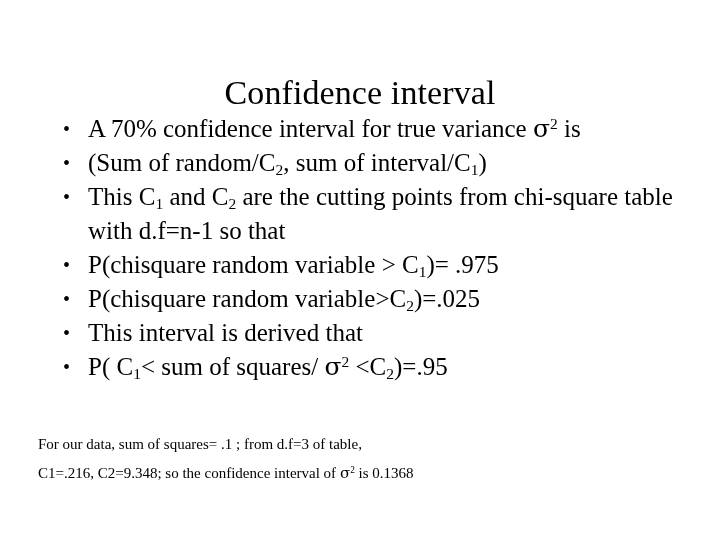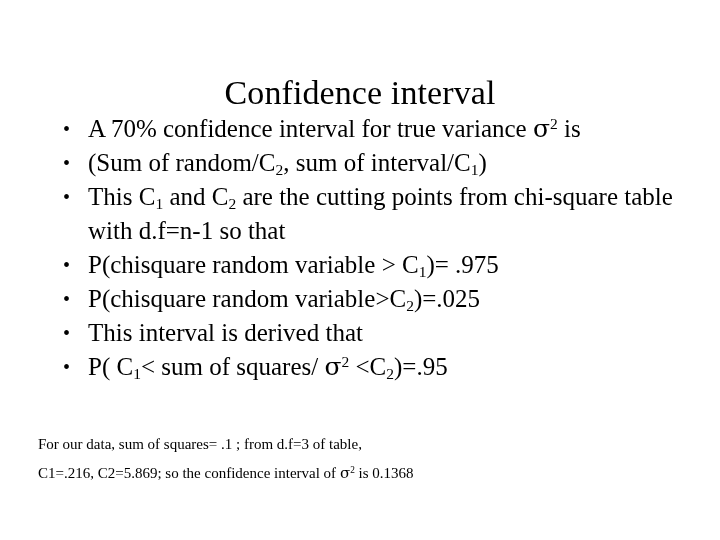--- a/index.html
+++ b/index.html
@@ -133,16 +133,16 @@
         <span class="bullet-text"><span>This interval is derived that</span></span>
       </li>
       <li class="bullet-item">
         <span class="bullet-marker">•</span>
         <span class="bullet-text"><span>P( C</span><sub>1</sub><span>&lt; sum of squares/ </span><span class="sig">σ</span><sup>2</sup><span> &lt;C</span><sub>2</sub><span>)=.95</span></span>
       </li>
     </ul>
 
   <div class="note-block">
       <span class="note-line"><span>For our data, sum of squares= .1 ;  from d.f=3 of table,</span></span>
-      <span class="note-line"><span>C1=.216, C2=5.869; so the confidence interval of </span><span class="sig">σ</span><sup>2</sup><span> is 0.1368</span></span>
+      <span class="note-line"><span>C1=.216, C2=9.348; so the confidence interval of </span><span class="sig">σ</span><sup>2</sup><span> is 0.1368</span></span>
     </div>
 
 </div>
 
 </body></html>

